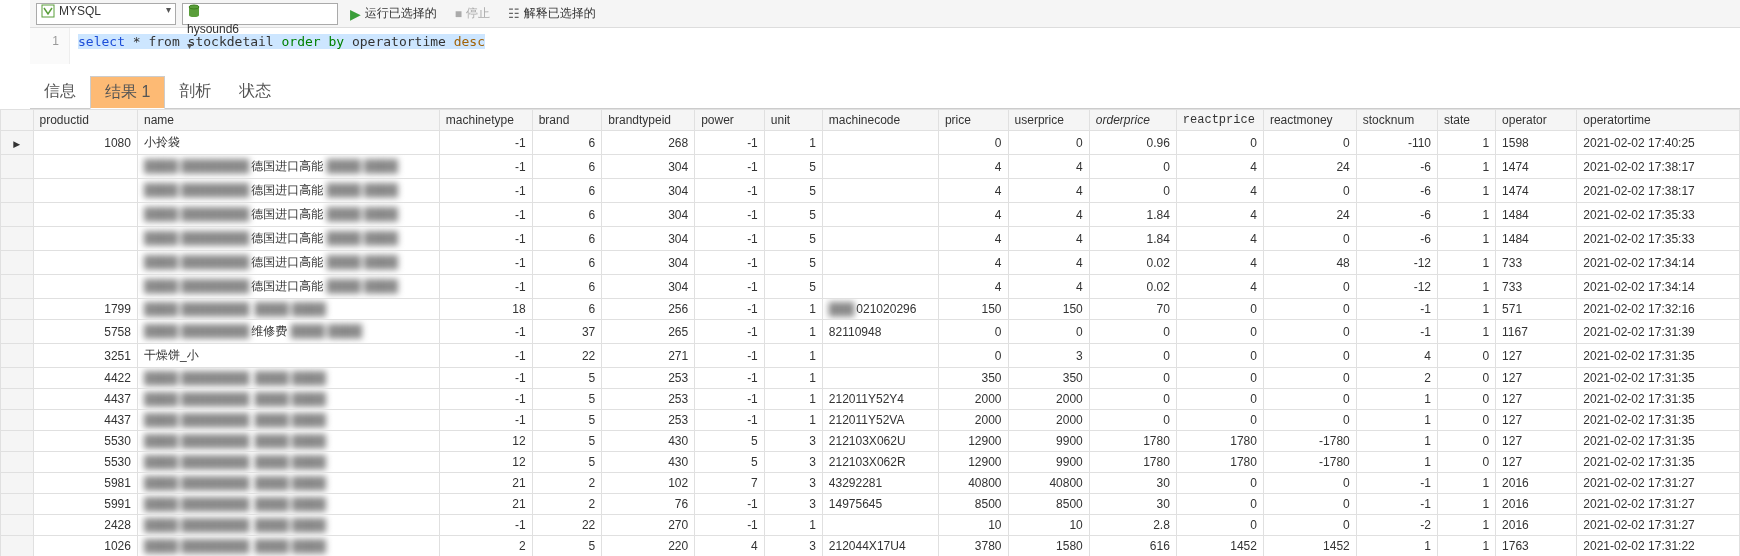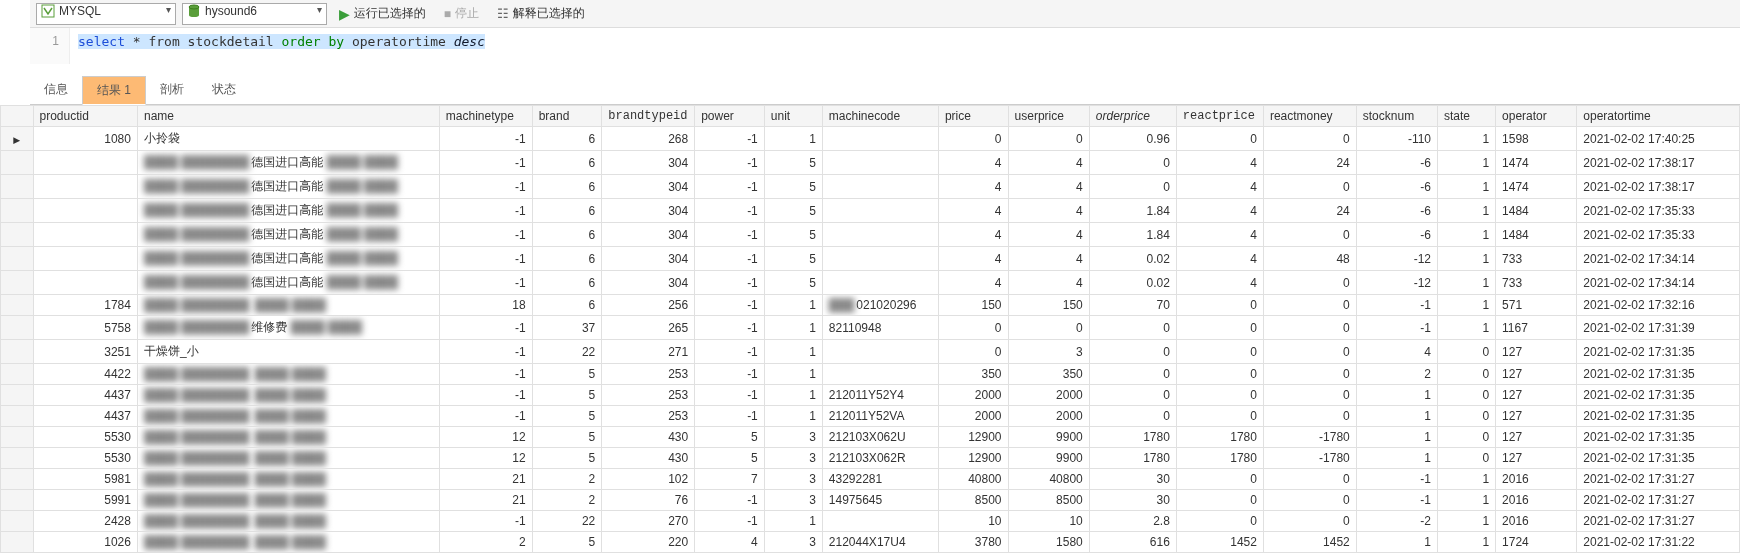--- a/index.html
+++ b/index.html
@@ -4,38 +4,38 @@
   <style>
     * { margin: 0; padding: 0; box-sizing: border-box; }
     body { font-family: "Microsoft YaHei", Arial, sans-serif; font-size: 12px; color: #333; background: #fff; overflow: hidden; }
     
     .toolbar { display: flex; align-items: center; height: 28px; padding: 2px 6px; gap: 6px; background: #f5f5f5; border-bottom: 1px solid #ddd; margin-left: 30px; }
     .combo { display: flex; align-items: flex-start; height: 22px; background: #fff; border: 1px solid #aaa; padding: 0 4px; gap: 4px; position: relative; }
     .combo .icon { width: 14px; height: 14px; display: flex; align-items: center; justify-content: center; }
     .combo .label { flex: 1; font-size: 12px; }
     .combo .chev { font-size: 10px; color: #555; }
     .combo-db { width: 140px; }
-    .combo-schema { width: 145px; }
+    .combo-schema { width: 156px; flex-direction: column; }
     
     .tb-btn { display: flex; align-items: center; gap: 4px; height: 22px; padding: 0 6px; cursor: pointer; }
     .tb-btn.disabled { color: #aaa; }
     .play { color: #3a9e3a; font-size: 14px; }
     .stop { color: #aaa; font-size: 12px; }
     .explain-ico { font-size: 13px; color: #666; }
     
     .editor-area { display: flex; height: 36px; margin-left: 30px; background: #fff; }
     .gutter { width: 40px; text-align: right; padding: 6px 10px 0 0; color: #999; background: #fafafa; border-right: 1px solid #eee; }
     .code { padding: 6px 8px 0 8px; font-family: Consolas, monospace; font-size: 13px; }
     .sel { background: #cde6ff; }
     .kw-blue { color: #1d4ed8; }
     .kw-green { color: #008000; }
-    .kw-orange { color: #0f172a; font-style: italic; }
+    .kw-orange { color: #a16207; }
     
     .tabs-results { display: flex; margin-top: 12px; margin-left: 30px; border-bottom: 1px solid #ccc; }
-    .rtab { padding: 5px 14px; font-size: 12px; color: #555; cursor: pointer; }
+    .rtab { padding: 5px 14px; font-size: 16px; color: #555; cursor: pointer; }
     .rtab.active { background: #fdba74; border: 1px solid #ccc; border-bottom: 1px solid #fff; margin-bottom: -1px; }
     
     .grid-wrap { position: relative; margin-left: 0; overflow: auto; height: 460px; }
     .grid { border-collapse: collapse; table-layout: fixed; width: 1740px; }
     .grid th, .grid td { border: 1px solid #e0e0e0; padding: 3px 6px; font-size: 12px; white-space: nowrap; overflow: hidden; text-overflow: ellipsis; height: 20px; }
     .grid th { background: #f5f5f5; text-align: left; font-weight: normal; color: #333; position: sticky; top: 0; }
     .grid td { background: #fff; }
     .grid .num { text-align: right; }
     .rowhead { width: 28px; background: #f5f5f5 !important; text-align: center; }
     .rowptr::before { content: "▶"; font-size: 9px; color: #333; }
@@ -104,21 +104,21 @@
 
 <div class="grid-wrap">
   <table class="grid">
     <thead>
         <tr id="header-row">
           <th class="rowhead"></th>
           <th style="width: 90px;">productid</th>
           <th style="width: 260px;">name</th>
           <th style="width: 80px; margin-left: 28px;">machinetype</th>
           <th style="width: 60px; margin-left: 28px;">brand</th>
-          <th style="width: 80px; font-family: Liberation Mono, monospace;">brandtypeid</th>
+          <th style="width: 80px;">brandtypeid</th>
           <th style="width: 60px;">power</th>
           <th style="width: 50px;">unit</th>
           <th style="width: 100px;">machinecode</th>
           <th style="width: 60px;">price</th>
           <th style="width: 70px;">userprice</th>
           <th style="width: 75px; font-style: italic;">orderprice</th>
           <th style="width: 75px; font-family: Liberation Mono, monospace;">reactprice</th>
           <th style="width: 80px;">reactmoney</th>
           <th style="width: 70px;">stocknum</th>
           <th style="width: 50px;">state</th>
@@ -262,21 +262,21 @@
           <td class="num">0.02</td>
           <td class="num">4</td>
           <td class="num">0</td>
           <td class="num">-12</td>
           <td class="num">1</td>
           <td>733</td>
           <td>2021-02-02 17:34:14</td>
         </tr>
         <tr>
           <td class="rowhead"></td>
-          <td class="num">1784</td>
+          <td class="num">1799</td>
           <td><span class="partial-blur">████ ████████</span><span></span><span class="partial-blur"> ████ ████</span></td>
           <td class="num">18</td>
           <td class="num">6</td>
           <td class="num">256</td>
           <td class="num">-1</td>
           <td class="num">1</td>
           <td><span class="partial-blur">███</span><span>021020296</span></td>
           <td class="num">150</td>
           <td class="num">150</td>
           <td class="num">70</td>
@@ -497,18 +497,18 @@
           <td class="num">4</td>
           <td class="num">3</td>
           <td>212044X17U4</td>
           <td class="num">3780</td>
           <td class="num">1580</td>
           <td class="num">616</td>
           <td class="num">1452</td>
           <td class="num">1452</td>
           <td class="num">1</td>
           <td class="num">1</td>
-          <td>1724</td>
+          <td>1763</td>
           <td>2021-02-02 17:31:22</td>
         </tr>
       </tbody>
   </table>
 </div>
 
 </body></html>

